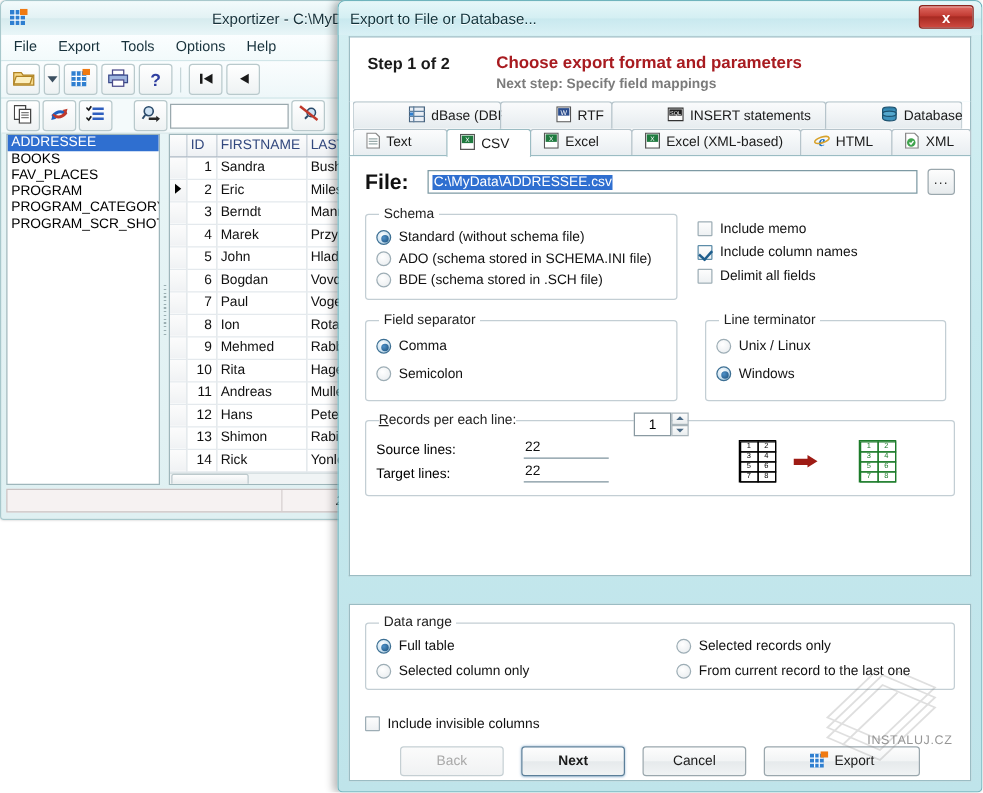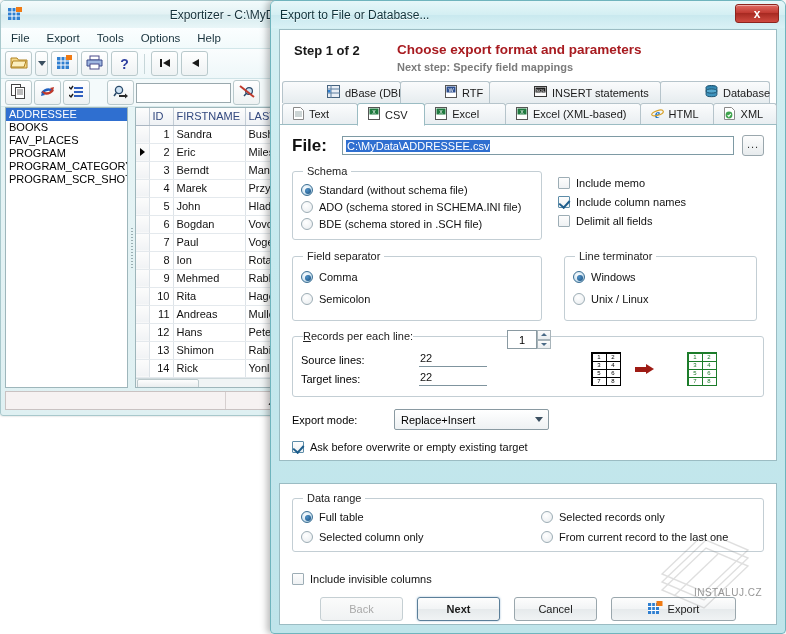--- a/index.html
+++ b/index.html
@@ -672,26 +672,26 @@
             </div>
             <div class="radio" style="height:22px">
               <span class="rdo"></span>
               <span>Semicolon</span>
             </div>
           </fieldset>
 
           <fieldset class="gb" style="width:193px; padding-bottom:10px;">
             <legend>Line terminator</legend>
             <div class="radio" style="height:22px">
+              <span class="rdo"></span>
+              <span>Unix / Linux</span>
+            </div>
+            <div class="radio" style="height:22px">
               <span class="rdo on"></span>
               <span>Windows</span>
-            </div>
-            <div class="radio" style="height:22px">
-              <span class="rdo"></span>
-              <span>Unix / Linux</span>
             </div>
           </fieldset>
         </div>
 
         <fieldset class="gb" style="margin-top:9px; padding:2px 8px 8px 8px;">
           <legend style="padding:0;">
             <span class="under">R</span><span>ecords per each line:</span>
           </legend>
           <div style="position:absolute; left:214px; top:-12px; display:flex; align-items:center;">
             <div class="spin-in">
@@ -742,35 +742,20 @@
                 <span>5</span>
                 <span>6</span>
                 <span>7</span>
                 <span>8</span>
               </div>
             </div>
           </div>
         </fieldset>
 
         <div style="display:flex; align-items:flex-start; margin-top:12px;">
-          <div style="flex:1;">
-            <div style="display:flex; align-items:center; gap:10px;">
-              <span style="width:92px;">Export mode:</span>
-              <div class="combo">
-                <span class="cv">Replace+Insert</span>
-                <span class="carr">
-                    <i class="caret-dn"></i>
-                  </span>
-              </div>
-            </div>
-            <div class="chk" style="margin-top:8px;">
-              <span class="cbx on"></span>
-              <span>Ask before overwrite or empty existing target</span>
-            </div>
-          </div>
         </div>
       </div>
 
       <div class="panel" id="bottom-panel" style="height:142px; margin-top:0;">
         <div style="padding:8px 12px 0 12px;">
           <fieldset class="gb" style="padding-bottom:6px;">
             <legend>Data range</legend>
             <div style="display:flex;">
               <div style="width:240px;">
                 <div class="radio">

